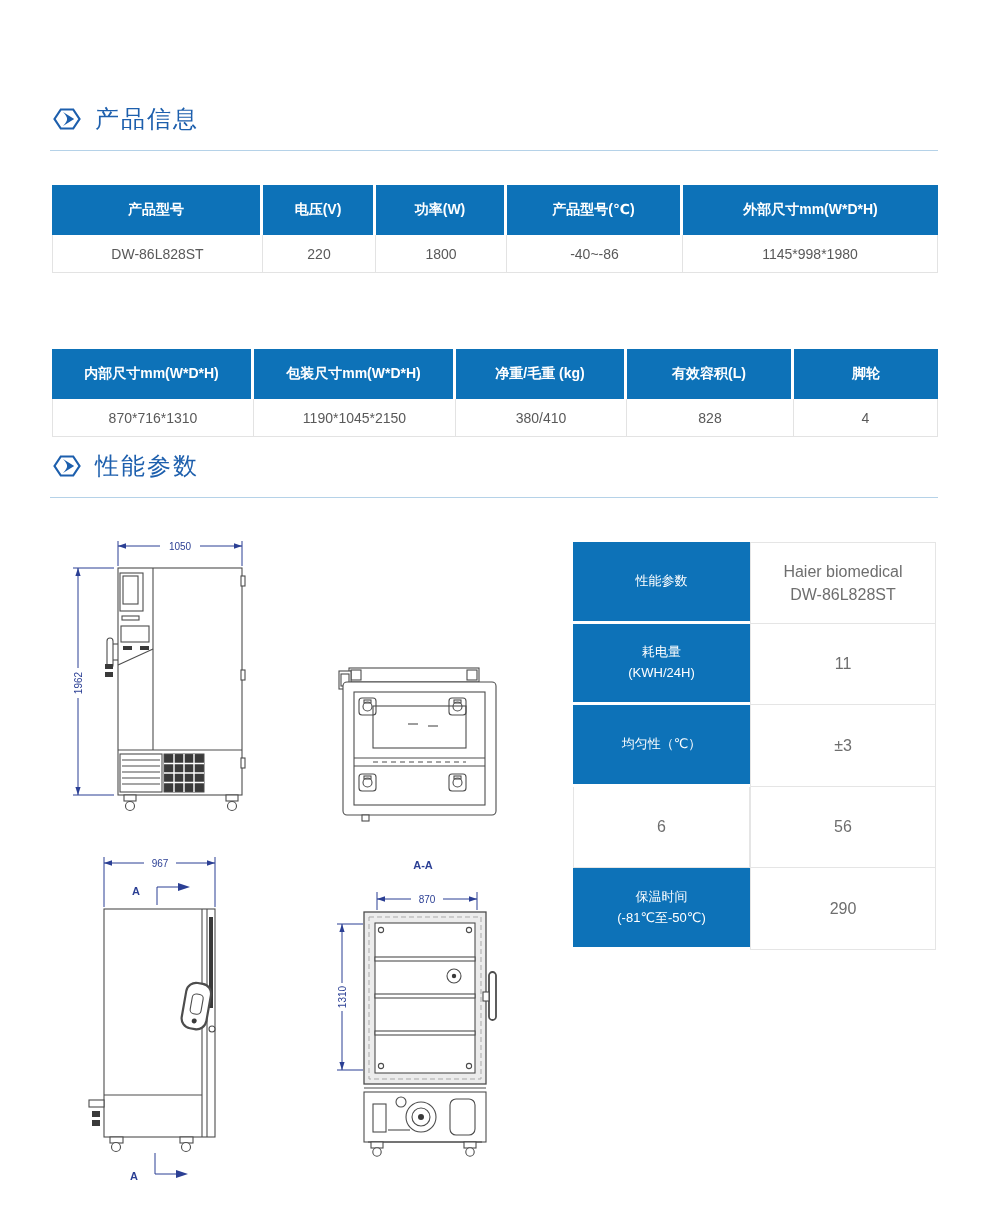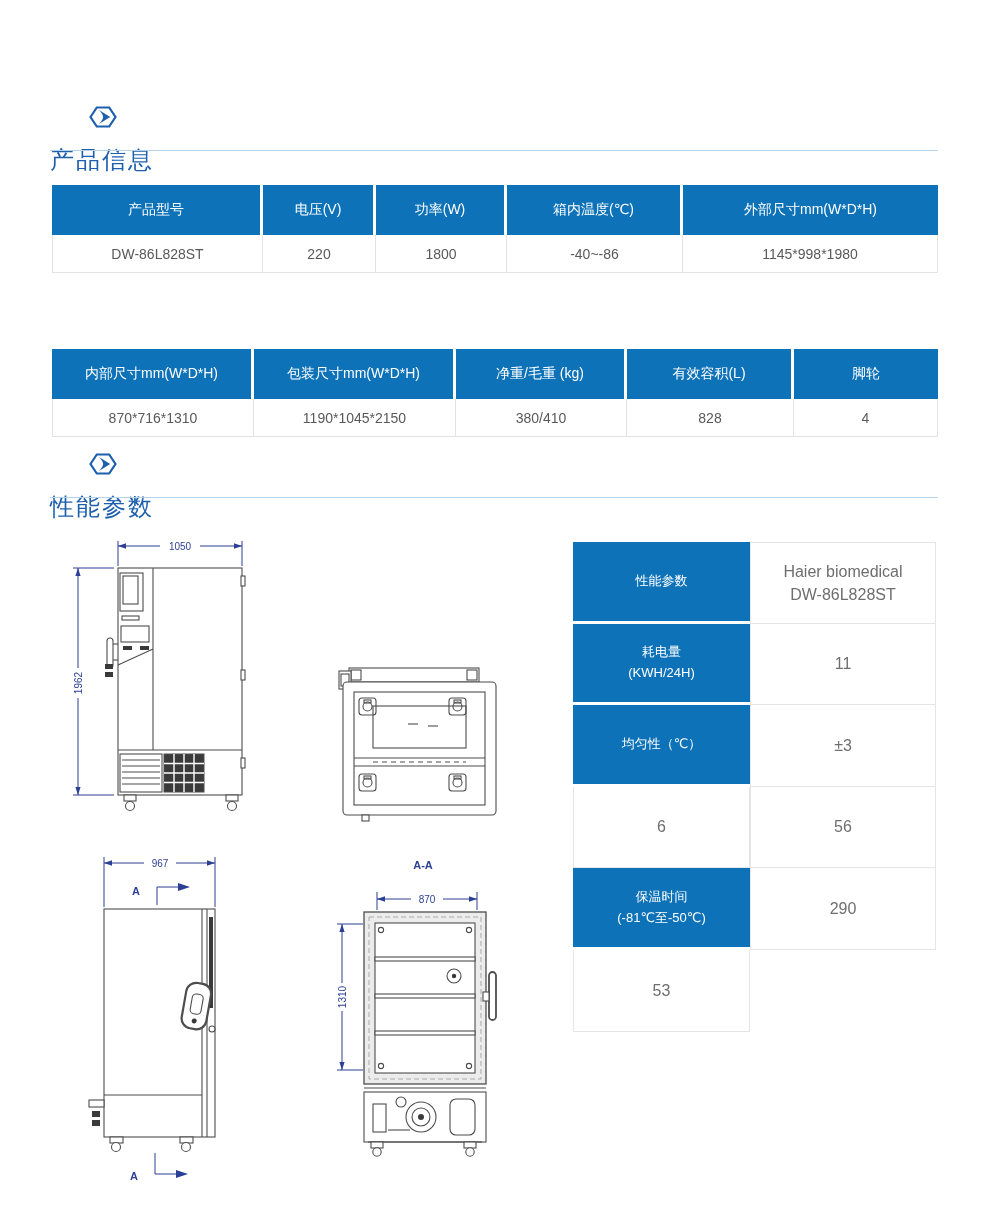--- a/index.html
+++ b/index.html
@@ -1,25 +1,25 @@
 <!DOCTYPE html>
 <html><head>
 <meta charset="utf-8">
 <style>
   * { margin:0; padding:0; box-sizing:border-box; }
   html,body { background:#fff; }
   body { font-family:"Liberation Sans","DejaVu Sans",sans-serif; }
   .page { position:relative; width:990px; height:1220px; background:#ffffff; overflow:hidden; }
 
-  .sec-header { position:absolute; display:flex; align-items:center; gap:13px;flex-direction:column; }
+  .sec-header { position:absolute; display:flex; align-items:center; gap:13px; }
   .sec-title { font-size:24px; color:#1d5fad; letter-spacing:2px; }
   .divider { position:absolute; left:50px; width:888px; height:1px; background:#b5d2e8; }
 
   table.spec { position:absolute; left:52px; width:886px; border-collapse:separate; border-spacing:0; table-layout:fixed; }
-  table.spec th { background:#0d72b8; color:#ffffff; font-weight:normal; font-size:14px; height:50px;
+  table.spec th { background:#0d72b8; color:#ffffff; font-weight:bold; font-size:14px; height:50px;
                   text-align:center; vertical-align:middle; border-right:3px solid #ffffff; }
   table.spec th.last { border-right:none; }
   table.spec td { height:38px; background:#fff; text-align:center; vertical-align:middle; font-size:14px;
                   color:#595959; border-bottom:1px solid #e3e3e3; border-right:1px solid #e3e3e3; }
   table.spec td.first { border-left:1px solid #e3e3e3; }
 
   .perf { position:absolute; left:573px; top:542px; display:grid;
           grid-template-columns:177px 186px; grid-template-rows:repeat(7, 81.6px); }
   .perf .lc { background:#0d72b8; color:#fff; display:flex; align-items:center; justify-content:center;
               text-align:center; font-size:13px; line-height:1.6; white-space:pre-line;
@@ -58,21 +58,21 @@
         <col style="width:113px">
         <col style="width:131px">
         <col style="width:176px">
         <col>
       </colgroup>
     <thead>
       <tr>
         <th>产品型号</th>
         <th>电压(V)</th>
         <th>功率(W)</th>
-        <th>箱内温度(℃)</th>
+        <th>产品型号(℃)</th>
         <th class="last">外部尺寸mm(W*D*H)</th>
       </tr>
     </thead>
     <tbody>
       <tr>
         <td class="first">DW-86L828ST</td>
         <td>220</td>
         <td>1800</td>
         <td>-40~-86</td>
         <td>1145*998*1980</td>
@@ -317,16 +317,15 @@
     <div class="rc">±3</div>
 
     <div class="rc">6</div>
 
     <div class="rc">56</div>
 
     <div class="lc">保温时间
 (-81℃至-50℃)</div>
     <div class="rc">290</div>
 
-    <div class="rc">53</div>
   </div>
 
 </div>
 
 </body></html>

